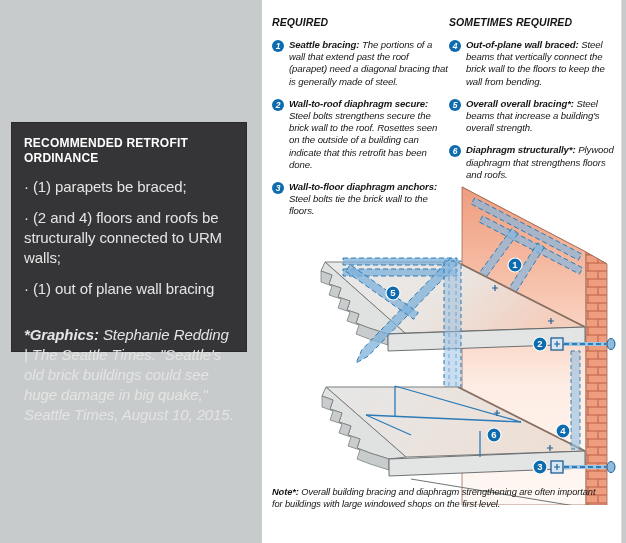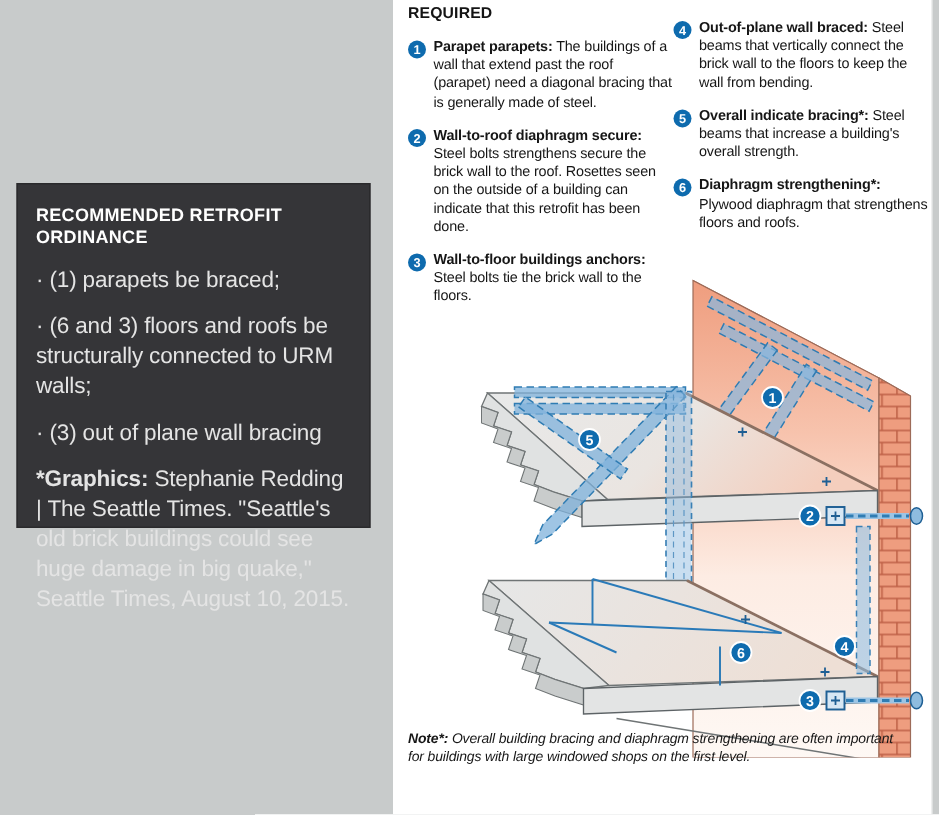--- a/index.html
+++ b/index.html
@@ -4,27 +4,27 @@
 <style>
   html,body{margin:0;padding:0;}
   body{font-family:"Liberation Sans",sans-serif;}
   .stage{position:relative;width:626px;height:543px;background:#c8cbcb;overflow:hidden;}
 
   
   .dark-box{position:absolute;left:11px;top:122px;width:236px;height:230px;box-sizing:border-box;
     background:#353538;border:1px solid #2a2a2c;padding:13px 10px 8px 12px;color:#e4e4e4;}
   .dark-box h2{margin:0 0 10px 0;font-size:12px;line-height:15px;font-weight:bold;color:#ffffff;letter-spacing:.2px;}
   .dark-box p{margin:11px 0 0 0;font-size:15px;line-height:20px;letter-spacing:-.1px;}
-  .dark-box .credit{margin-top:11px;}
+  .dark-box .credit{font-style:italic;margin-top:26px;}
   .dark-box .credit b{font-weight:bold;}
 
   
   .panel{position:absolute;left:262px;top:0;width:359px;height:543px;background:#ffffff;border-right:1px solid #dddfdf;}
 
-  .col{position:absolute;top:3px;}
+  .col{position:absolute;top:16px;font-style:italic;}
   .col1{left:272px;width:176px;}
   .col2{left:449px;width:172px;}
   .col h3{margin:0;font-size:10.5px;line-height:13px;font-weight:bold;color:#141414;letter-spacing:.1px;}
   .item{display:flex;gap:5px;margin-top:10px;}
   .badge{flex:0 0 auto;width:12px;height:12px;border-radius:50%;background:#0e6bae;color:#fff;
     font-size:8.5px;font-weight:bold;line-height:12px;text-align:center;margin-top:1px;}
   .item p{margin:0;font-size:9.6px;line-height:12.2px;color:#161616;letter-spacing:-.1px;}
   .item p b{font-weight:bold;}
 
   .note{position:absolute;left:272px;top:477px;width:334px;font-size:9.3px;line-height:12px;
@@ -35,55 +35,56 @@
   svg text.num{font-family:"Liberation Sans",sans-serif;font-size:9.5px;font-weight:bold;fill:#ffffff;text-anchor:middle;}
 </style>
 </head>
 <body>
 
 <div class="stage">
 
   <div class="dark-box">
     <h2>RECOMMENDED RETROFIT ORDINANCE</h2>
     <p>· (1) parapets be braced;</p>
-    <p>· (6 and 3) floors and roofs be structurally connected to URM walls;</p>
-    <p>· (3) out of plane wall bracing</p>
+    <p>· (2 and 4) floors and roofs be structurally connected to URM walls;</p>
+    <p>· (1) out of plane wall bracing</p>
     <p class="credit"><b>*Graphics:</b><span> Stephanie Redding | The Seattle Times. "Seattle's old brick buildings could see huge damage in big quake," Seattle Times, August 10, 2015.</span></p>
   </div>
 
   <div class="panel"></div>
 
   <div class="col col1">
     <h3>REQUIRED</h3>
     <div class="item">
       <span class="badge">1</span>
-      <p><b>Parapet parapets:</b><span> The buildings of a wall that extend past the roof (parapet) need a diagonal bracing that is generally made of steel.</span></p>
+      <p><b>Seattle bracing:</b><span> The portions of a wall that extend past the roof (parapet) need a diagonal bracing that is generally made of steel.</span></p>
     </div>
     <div class="item">
       <span class="badge">2</span>
       <p><b>Wall-to-roof diaphragm secure:</b><span> Steel bolts strengthens secure the brick wall to the roof. Rosettes seen on the outside of a building can indicate that this retrofit has been done.</span></p>
     </div>
     <div class="item">
       <span class="badge">3</span>
-      <p><b>Wall-to-floor buildings anchors:</b><span> Steel bolts tie the brick wall to the floors.</span></p>
+      <p><b>Wall-to-floor diaphragm anchors:</b><span> Steel bolts tie the brick wall to the floors.</span></p>
     </div>
   </div>
 
   <div class="col col2">
+    <h3>SOMETIMES REQUIRED</h3>
     <div class="item">
       <span class="badge">4</span>
       <p><b>Out-of-plane wall braced:</b><span> Steel beams that vertically connect the brick wall to the floors to keep the wall from bending.</span></p>
     </div>
     <div class="item">
       <span class="badge">5</span>
-      <p><b>Overall indicate bracing*:</b><span> Steel beams that increase a building's overall strength.</span></p>
+      <p><b>Overall overall bracing*:</b><span> Steel beams that increase a building's overall strength.</span></p>
     </div>
     <div class="item">
       <span class="badge">6</span>
-      <p><b>Diaphragm strengthening*:</b><span> Plywood diaphragm that strengthens floors and roofs.</span></p>
+      <p><b>Diaphragm structurally*:</b><span> Plywood diaphragm that strengthens floors and roofs.</span></p>
     </div>
   </div>
 
   <svg class="diagram" viewBox="0 0 354 322" xmlns="http://www.w3.org/2000/svg">
     <defs>
       <linearGradient id="wallGrad" x1="0" y1="0" x2="0" y2="1">
         <stop offset="0" stop-color="#ef9d7e"></stop>
         <stop offset="0.32" stop-color="#f7c3ad"></stop>
         <stop offset="0.62" stop-color="#fdece3"></stop>
         <stop offset="1" stop-color="#fef8f4"></stop>

